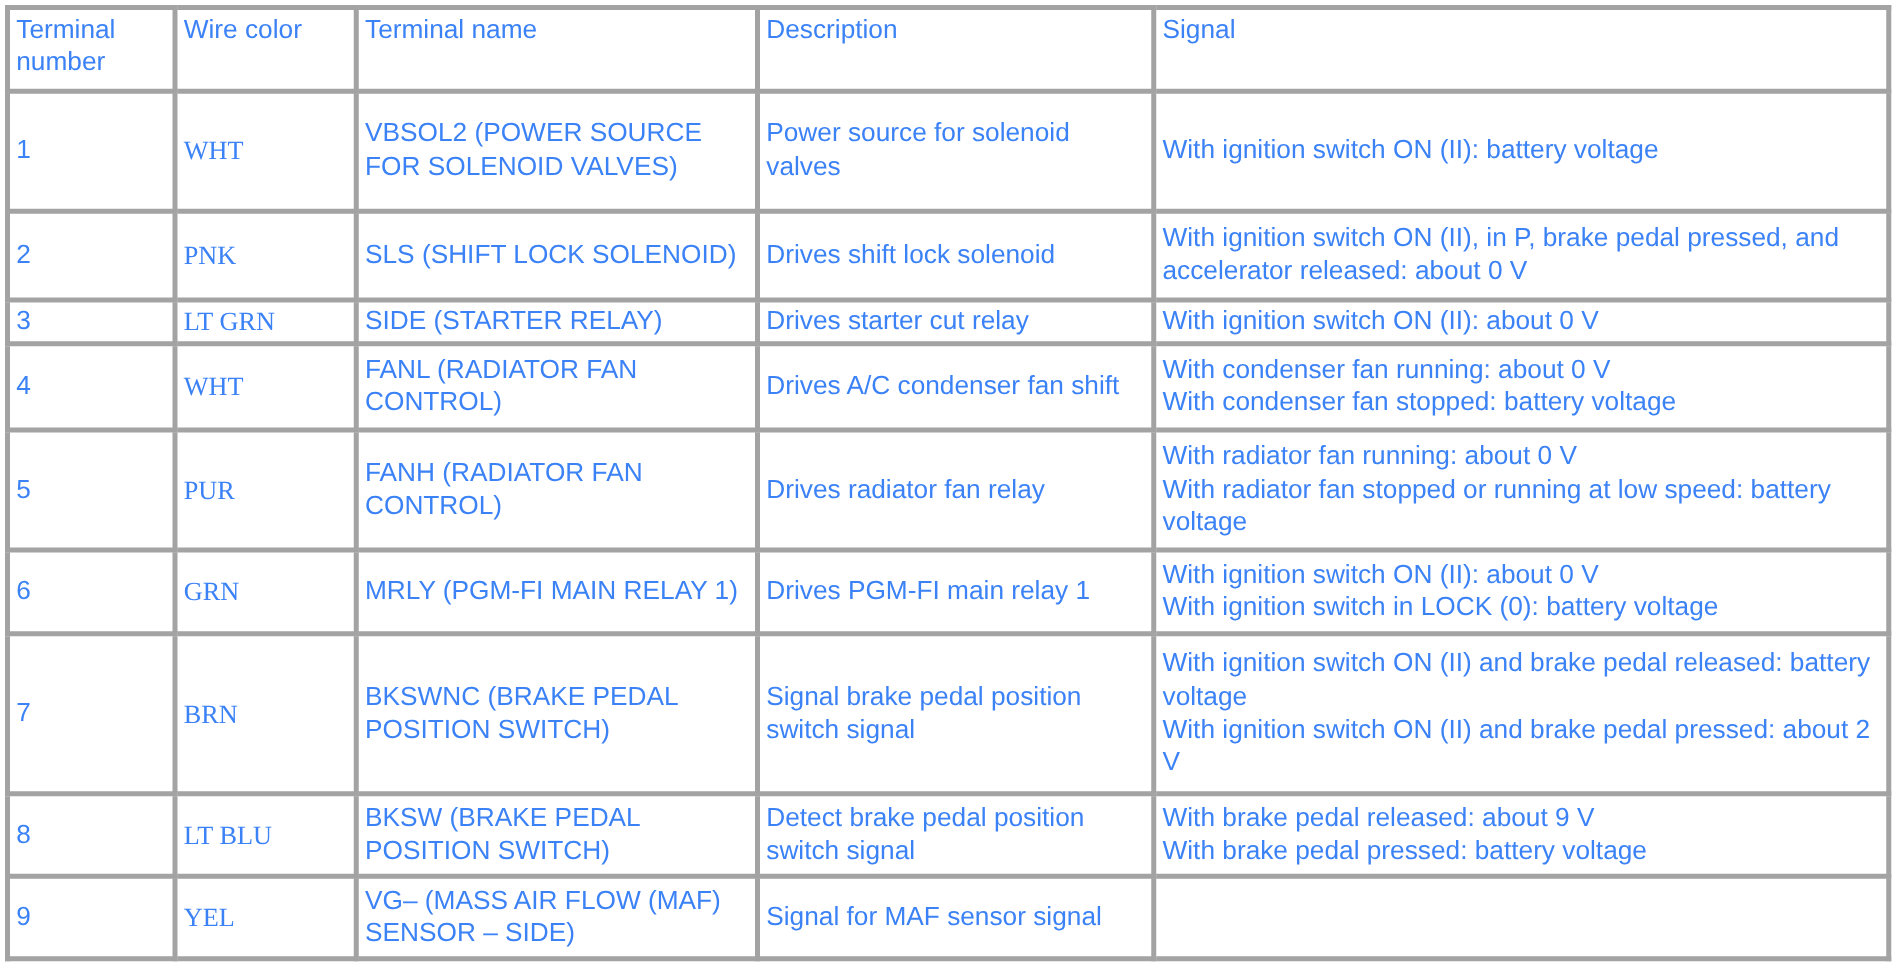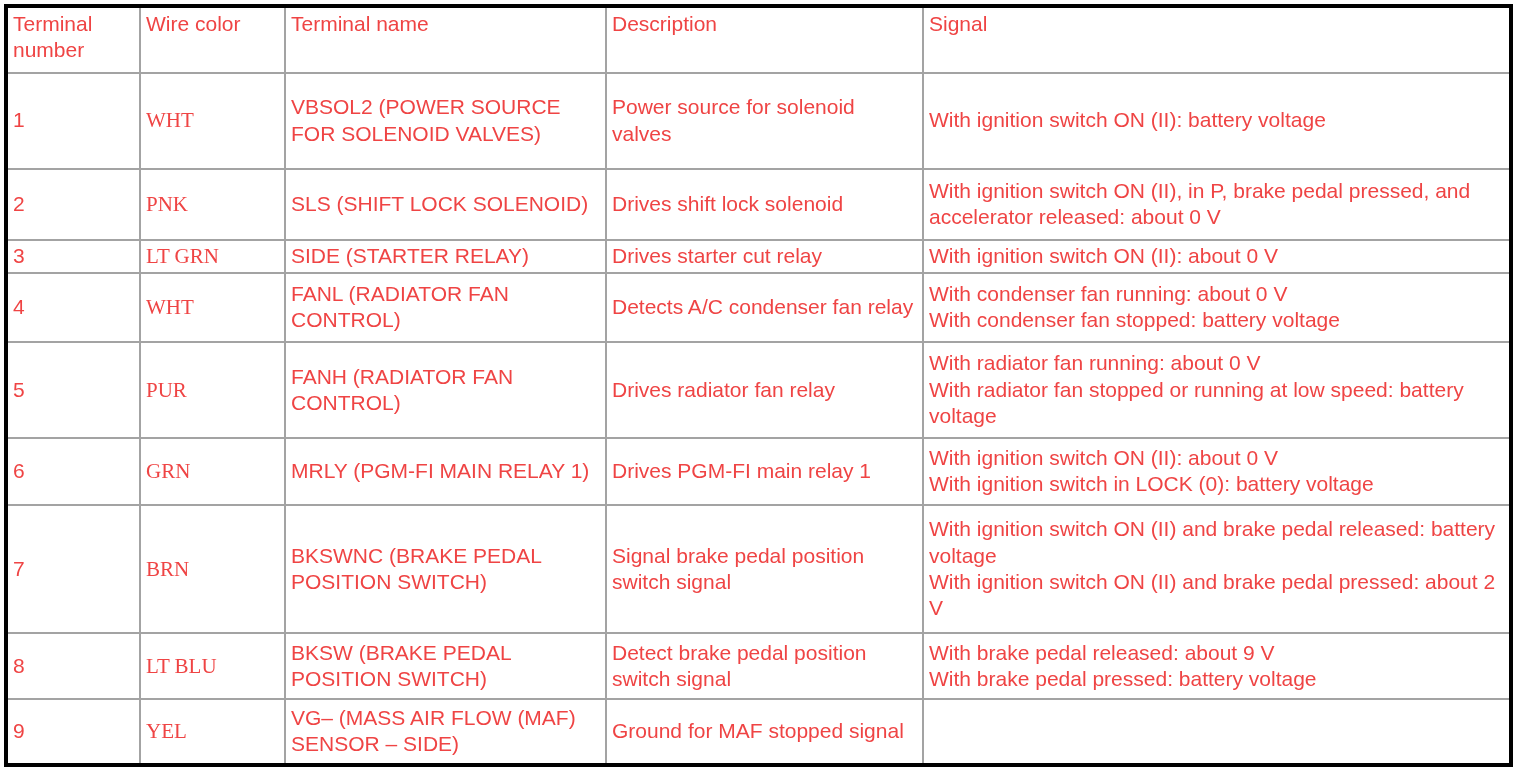--- a/index.html
+++ b/index.html
@@ -27,28 +27,28 @@
   table.terminal-table {
     border-collapse: collapse;
     table-layout: fixed;
     width: 1509px;
     height: 760px;
     border: 4px solid #000000;
   }
 
   table.terminal-table td,
   table.terminal-table th {
-    border: 2px solid #a3a3a3;
+    border: 4px solid #a3a3a3;
     padding: 2px 5px 3px 5px;
     font-size: 21px;
     line-height: 1.26;
     font-weight: normal;
     vertical-align: middle;
     text-align: left;
-    color: #ef4444;
+    color: #3b82f6;
     box-sizing: border-box;
     overflow: hidden;
   }
 
   
   table.terminal-table thead th {
     vertical-align: top;
     padding-top: 3px;
     height: 67px;
   }
@@ -110,21 +110,21 @@
         <td class="cell-num">3</td>
         <td class="cell-wire">LT GRN</td>
         <td class="cell-name nowrap-line">SIDE (STARTER RELAY)</td>
         <td class="cell-desc nowrap-line">Drives starter cut relay</td>
         <td class="cell-signal nowrap-line">With ignition switch ON (II): about 0 V</td>
       </tr>
       <tr style="height:69px;">
         <td class="cell-num">4</td>
         <td class="cell-wire">WHT</td>
         <td class="cell-name nowrap-line">FANL (RADIATOR FAN CONTROL)</td>
-        <td class="cell-desc nowrap-line">Detects A/C condenser fan relay</td>
+        <td class="cell-desc nowrap-line">Drives A/C condenser fan shift</td>
         <td class="cell-signal nowrap-line">With condenser fan running: about 0 V
 With condenser fan stopped: battery voltage</td>
       </tr>
       <tr style="height:96px;">
         <td class="cell-num">5</td>
         <td class="cell-wire">PUR</td>
         <td class="cell-name nowrap-line">FANH (RADIATOR FAN CONTROL)</td>
         <td class="cell-desc nowrap-line">Drives radiator fan relay</td>
         <td class="cell-signal nowrap-line">With radiator fan running: about 0 V
 With radiator fan stopped or running at low speed: battery voltage</td>
@@ -150,18 +150,18 @@
         <td class="cell-wire">LT BLU</td>
         <td class="cell-name nowrap-line">BKSW (BRAKE PEDAL POSITION SWITCH)</td>
         <td class="cell-desc nowrap-line">Detect brake pedal position switch signal</td>
         <td class="cell-signal nowrap-line">With brake pedal released: about 9 V
 With brake pedal pressed: battery voltage</td>
       </tr>
       <tr style="height:66px;">
         <td class="cell-num">9</td>
         <td class="cell-wire">YEL</td>
         <td class="cell-name nowrap-line">VG– (MASS AIR FLOW (MAF) SENSOR – SIDE)</td>
-        <td class="cell-desc nowrap-line">Ground for MAF stopped signal</td>
+        <td class="cell-desc nowrap-line">Signal for MAF sensor signal</td>
         <td class="cell-signal nowrap-line"></td>
       </tr>
     </tbody>
   </table>
 </div>
 
 </body></html>

